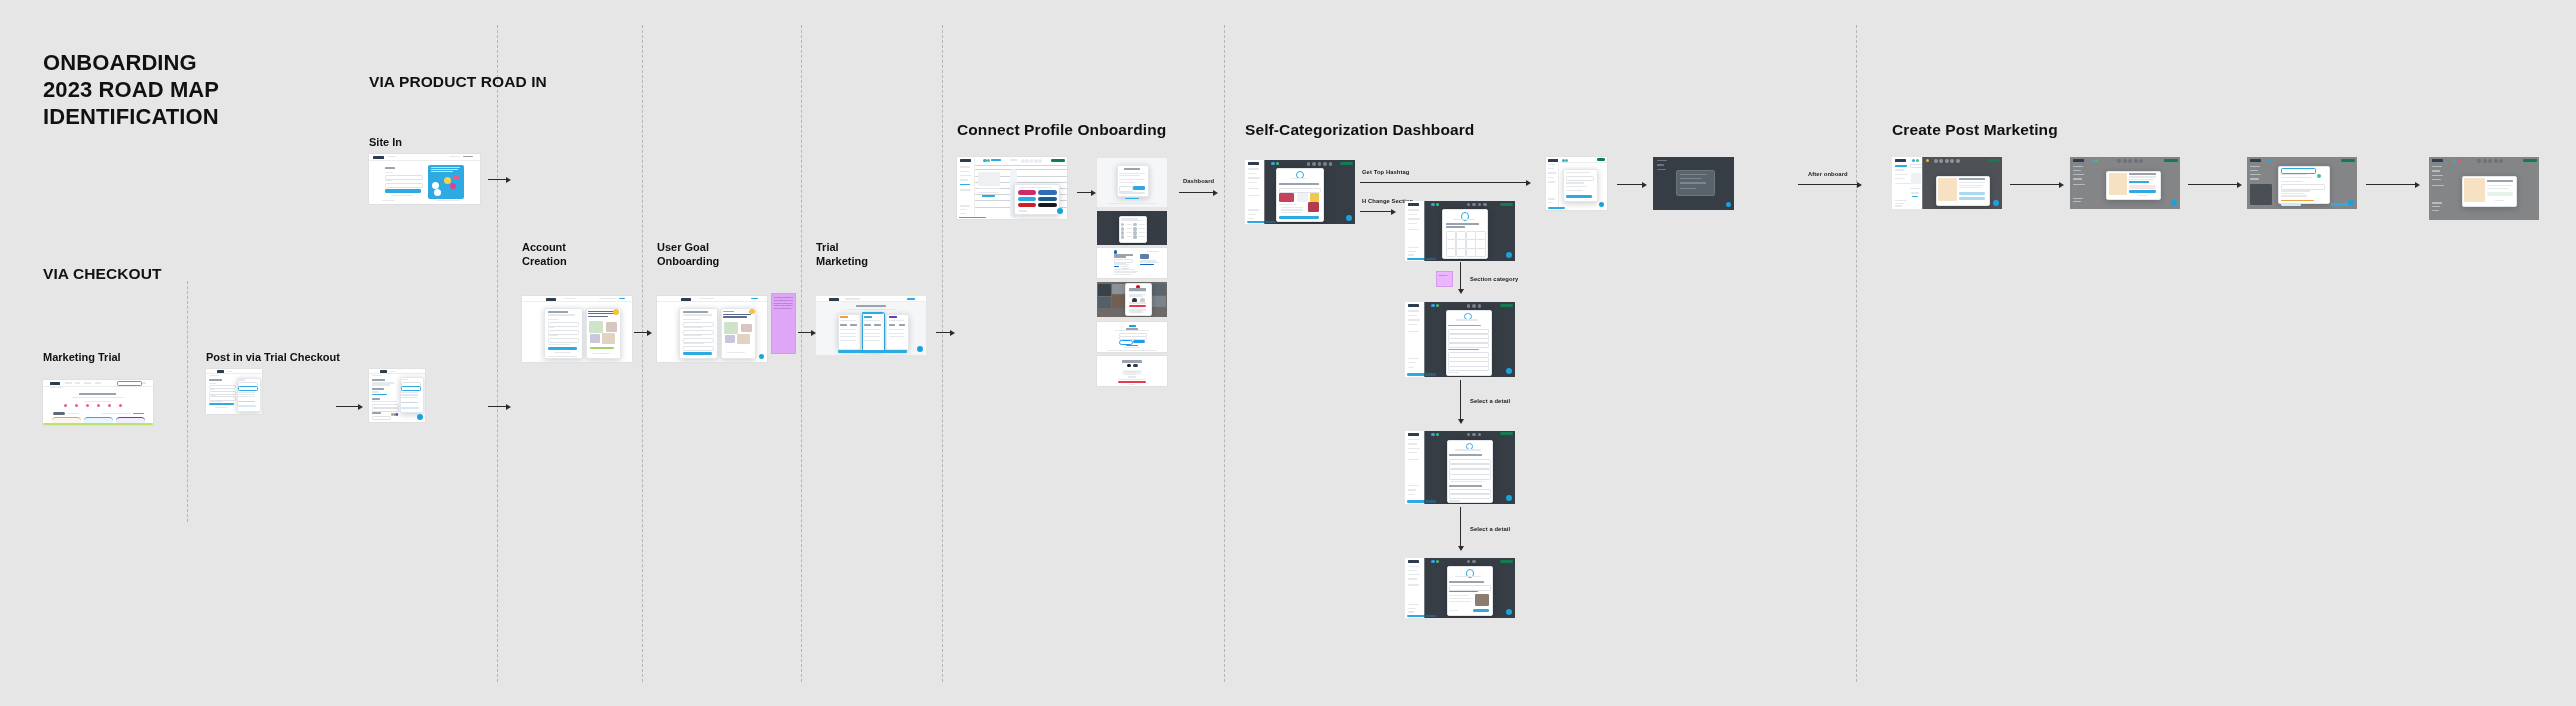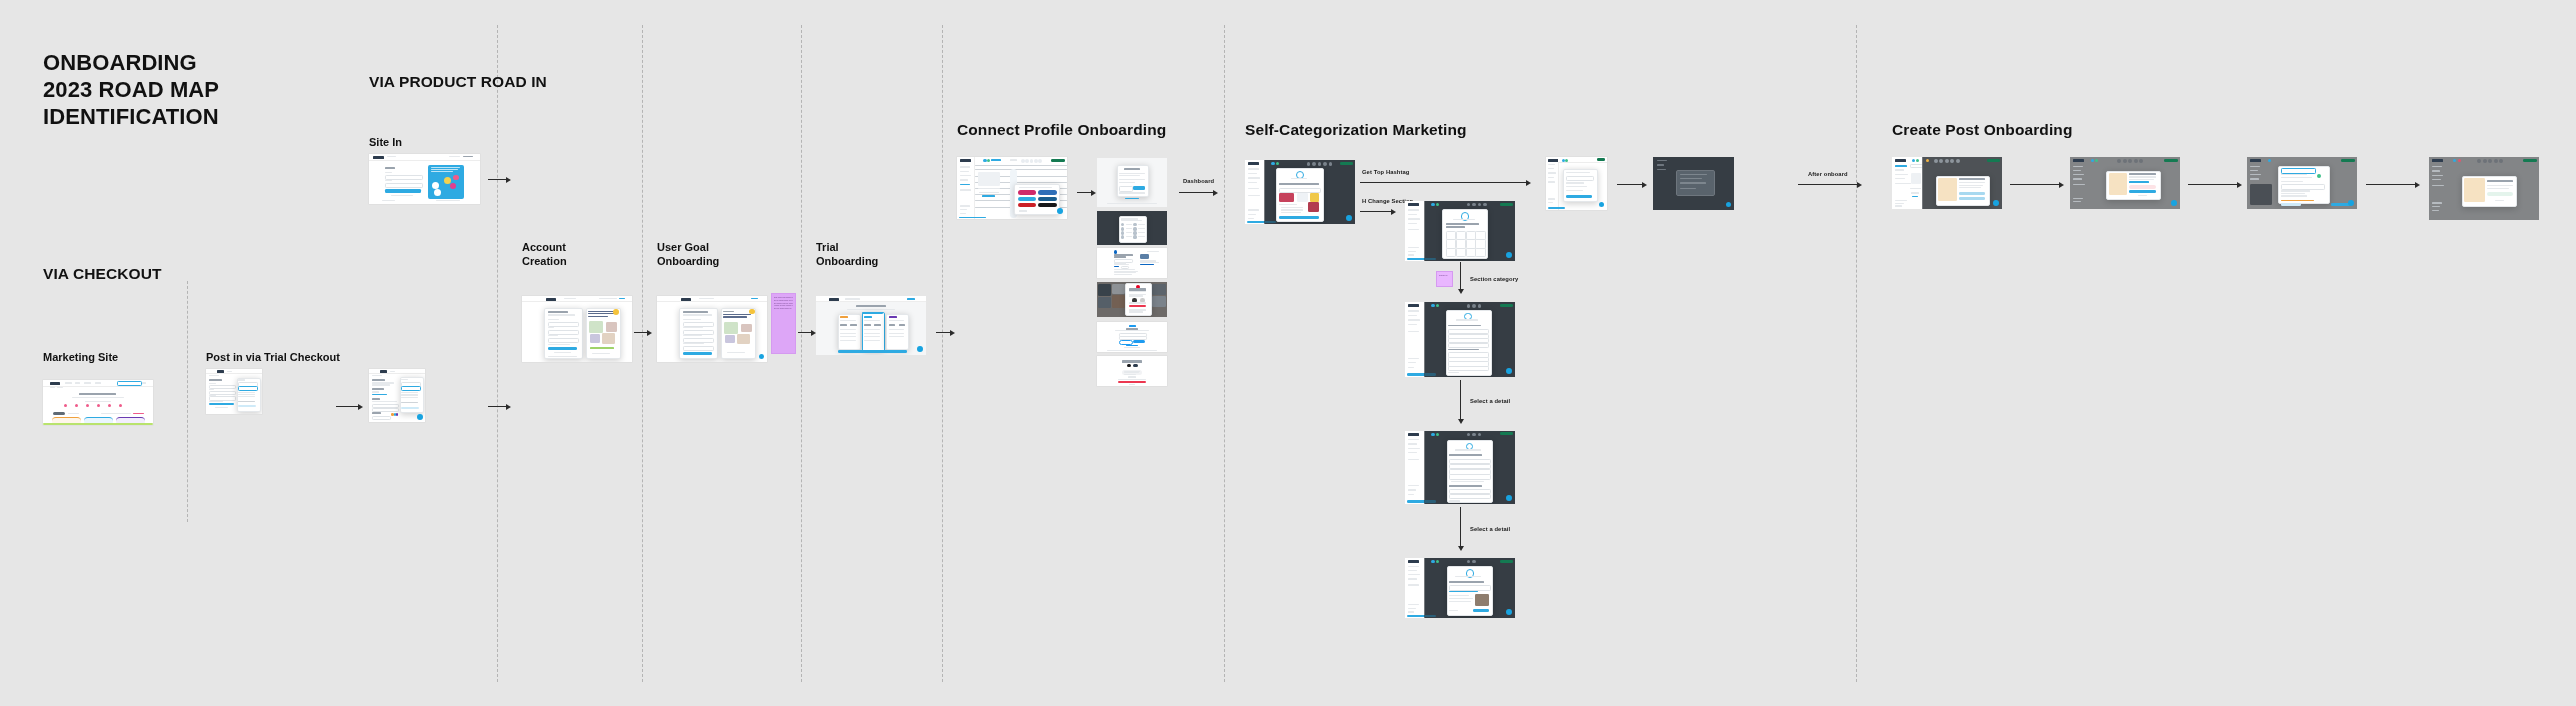--- a/index.html
+++ b/index.html
@@ -118,32 +118,32 @@
   <div class="divider" style="left:1856px;top:24.5px;height:657px;"></div>
 
   <div class="big-title" style="left:43px;top:50px;">ONBOARDING
 2023 ROAD MAP
 IDENTIFICATION</div>
 
   <div class="section-title" style="left:369px;top:73px;">VIA PRODUCT ROAD IN</div>
   <div class="section-title" style="left:43px;top:265px;">VIA CHECKOUT</div>
 
   <div class="section-title" style="left:957px;top:121px;">Connect Profile Onboarding</div>
-  <div class="section-title" style="left:1245px;top:121px;">Self-Categorization Marketing</div>
-  <div class="section-title" style="left:1892px;top:121px;">Create Post Onboarding</div>
+  <div class="section-title" style="left:1245px;top:121px;">Self-Categorization Dashboard</div>
+  <div class="section-title" style="left:1892px;top:121px;">Create Post Marketing</div>
 
   <div class="card-title" style="left:369px;top:135px;">Site In</div>
-  <div class="card-title" style="left:43px;top:350px;">Marketing Site</div>
+  <div class="card-title" style="left:43px;top:350px;">Marketing Trial</div>
   <div class="card-title" style="left:206px;top:350px;">Post in via Trial Checkout</div>
   <div class="card-title" style="left:522px;top:240px;">Account
 Creation</div>
   <div class="card-title" style="left:657px;top:240px;">User Goal
 Onboarding</div>
   <div class="card-title" style="left:816px;top:240px;">Trial
-Onboarding</div>
+Marketing</div>
 
   <div class="shot light" style="left:369px;top:154px;width:111px;height:50px;">
     <div class="m-top" style="height:11%;"></div>
     <div class="m-logo" style="left:4%;top:3%;"></div>
     <div class="m-line" style="left:16%;top:4.4%;width:8%;height:1.3px;"></div>
     <div class="m-line" style="left:72%;top:4.4%;width:10%;height:1.3px;"></div>
     <div class="m-line t" style="left:85%;top:4.4%;width:9%;height:1.3px;"></div>
 
     <div class="m-line t" style="left:14%;top:26%;width:9%;height:1.9px;"></div>
     <div class="m-line" style="left:14%;top:36%;width:7%;height:1.3px;"></div>

